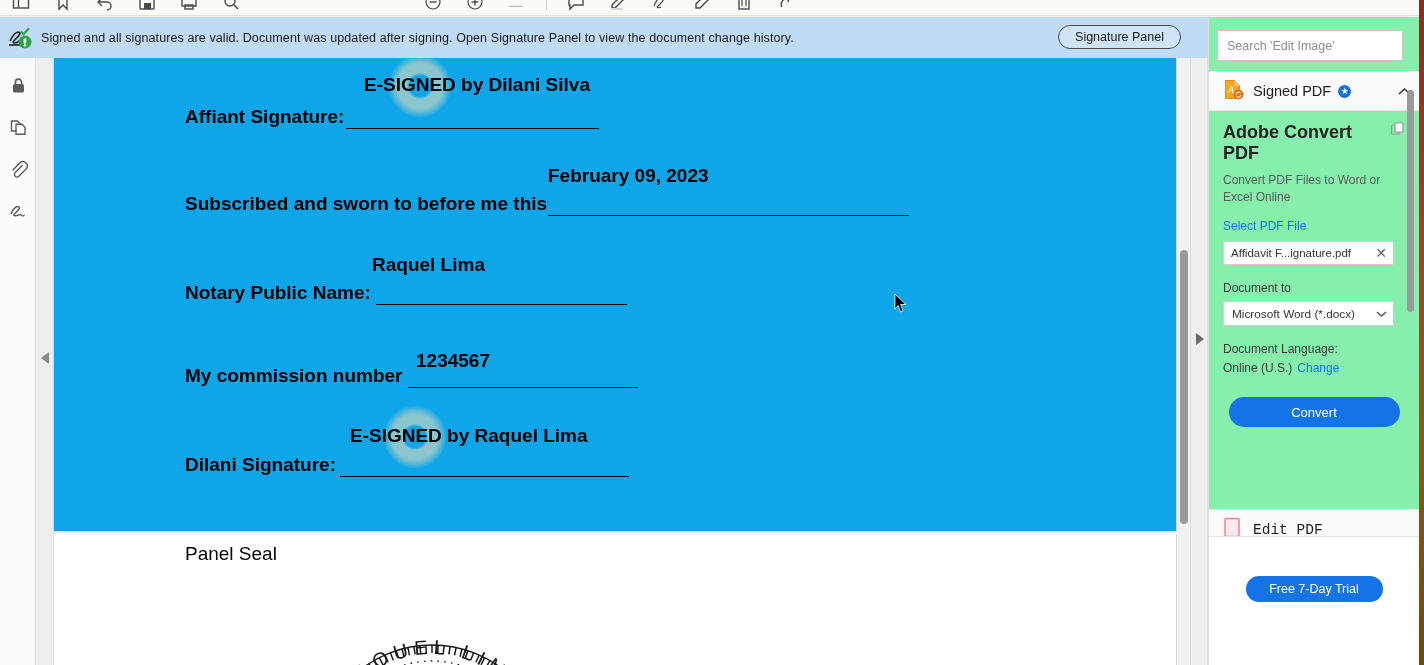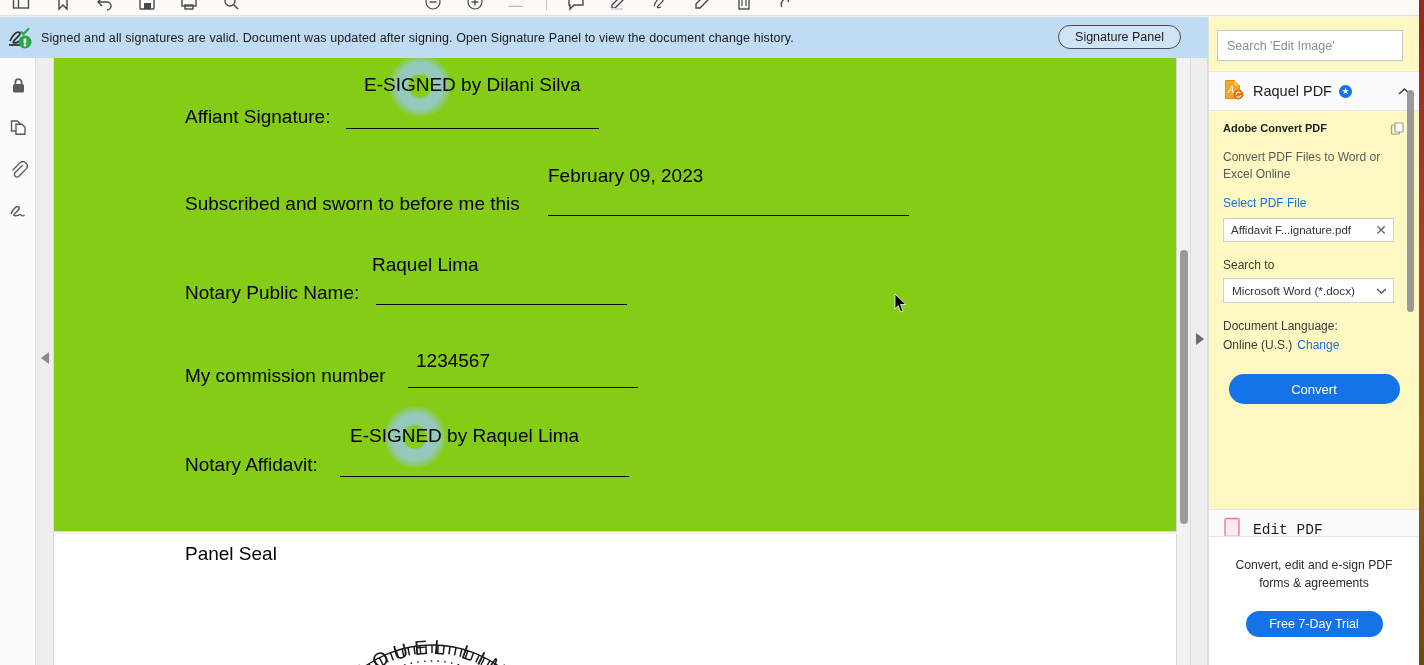--- a/index.html
+++ b/index.html
@@ -75,21 +75,21 @@
   }
 
   
   .docarea {
     position: absolute; left: 54px; top: 58px;
     width: 1136px; height: 607px;
     background: #f2f2f2; overflow: hidden;
   }
   .page {
     position: absolute; left: 0; top: 0; width: 1123px; height: 474px;
-    background: #84cc16; border: 1px solid #d8d8d8; border-top: none; border-left: none;
+    background: #0ea5e9; border: 1px solid #d8d8d8; border-top: none; border-left: none; font-weight: bold;
   }
   .page-bottom {
     position: absolute; left: 0; top: 476px; width: 1123px; height: 131px;
     background: #ffffff; border-right: 1px solid #d8d8d8;
   }
 
   .doc-line { position: absolute; font-family: "Liberation Sans", sans-serif; color: #000; white-space: nowrap; }
   .doc-label { font-size: 19px; }
   .doc-fill  { font-size: 19px; }
   .rule { position: absolute; border-bottom: 1.6px solid #000; }
@@ -130,21 +130,21 @@
     position: absolute; left: 5px; top: 275px;
     width: 0; height: 0;
     border-top: 6px solid transparent;
     border-bottom: 6px solid transparent;
     border-left: 8px solid #6a6a6a;
   }
 
   
   .rpanel {
     position: absolute; left: 1208px; top: 17px; width: 211px; height: 648px;
-    background: #fef9c3; border-left: 1px solid #e0e0e0;
+    background: #86efac; border-left: 1px solid #e0e0e0;
   }
   .search-wrap { padding: 13px 8px 10px 8px; }
   .search-input {
     width: 186px; height: 31px;
     border: 1px solid #c8c8c8; background: #fff;
     font-size: 12.5px; color: #333; padding: 0 9px;
     font-family: "Liberation Sans", sans-serif;
     outline: none;
   }
   .search-input::placeholder { color: #8d8d8d; }
@@ -158,21 +158,21 @@
   .tool-head .ttl { font-size: 14.5px; color: #1d1d1d; margin-left: 9px; }
   .badge-star {
     width: 13px; height: 13px; border-radius: 50%;
     background: #1473e6; margin-left: 7px;
     display: flex; align-items: center; justify-content: center;
     color: #fff; font-size: 9px; line-height: 1;
   }
   .chev { margin-left: auto; color: #444; font-size: 13px; }
 
   .tool-body { padding: 11px 14px 0 14px; position: relative; }
-  .tb-title { font-size: 11px; font-weight: bold; color: #222; }
+  .tb-title { font-size: 18px; font-weight: bold; color: #222; }
   .tb-desc  { font-size: 12px; color: #5a5a5a; margin-top: 8px; line-height: 1.42; }
   .tb-link  { font-size: 12px; color: #1473e6; margin-top: 13px; cursor: pointer; }
   .file-chip {
     margin-top: 8px; width: 171px; height: 24px;
     border: 1px solid #cfcfcf; background: #fff;
     display: flex; align-items: center; padding: 0 4px 0 7px;
   }
   .file-chip .nm { font-size: 11.5px; color: #333; flex: 1; overflow: hidden; white-space: nowrap; }
   .file-chip .x  { color: #666; font-size: 14px; cursor: pointer; padding: 0 2px; }
 
@@ -389,21 +389,21 @@
       <div class="doc-line doc-fill" style="left:318px; top:196px;">Raquel Lima</div>
       <div class="doc-line doc-label" style="left:131px; top:224px;">Notary Public Name:</div>
       <div class="rule" style="left:322px; top:246px; width:251px;"></div>
 
       <div class="doc-line doc-fill" style="left:362px; top:292px;">1234567</div>
       <div class="doc-line doc-label" style="left:131px; top:307px;">My commission number</div>
       <div class="rule" style="left:354px; top:329px; width:230px;"></div>
 
       <div class="esign-ring" style="left:330px; top:348px;"></div>
       <div class="doc-line doc-fill" style="left:296px; top:367px;">E-SIGNED by Raquel Lima</div>
-      <div class="doc-line doc-label" style="left:131px; top:396px;">Notary Affidavit:</div>
+      <div class="doc-line doc-label" style="left:131px; top:396px;">Dilani Signature:</div>
       <div class="rule" style="left:286px; top:418px; width:289px;"></div>
     </div>
 
     <div class="page-bottom">
       <div class="doc-line doc-label" style="left:131px; top:9px;">Panel Seal</div>
     </div>
 
     <div class="seal">
       <svg width="250" height="250" viewBox="0 0 250 250">
         <defs>
@@ -565,21 +565,21 @@
       <span>
         <svg width="21" height="21" viewBox="0 0 21 21">
           <path d="M2.5 1.5h9l5 5v13h-14z" fill="#f5a623" stroke="#e08f12" stroke-width="1"></path>
           <path d="M11.5 1.5v5h5z" fill="#fbc97a"></path>
           <text x="5" y="14" font-family="Liberation Serif, serif" font-size="10" fill="#fff" font-style="italic">A</text>
           <circle cx="15.5" cy="15.5" r="5" fill="#e8700f"></circle>
           <path d="M13.2 15.4a2.4 2.4 0 0 1 4.2-1.4" fill="none" stroke="#fff" stroke-width="1.2"></path>
           <path d="M17.8 16.2a2.4 2.4 0 0 1-4.2 1.2" fill="none" stroke="#fff" stroke-width="1.2"></path>
         </svg>
       </span>
-      <span class="ttl">Raquel PDF</span>
+      <span class="ttl">Signed PDF</span>
       <span class="badge-star">★</span>
       <span class="chev">
         <svg width="13" height="9" viewBox="0 0 13 9">
             <path d="M1 7l5.5-5L12 7" fill="none" stroke="#3a3a3a" stroke-width="1.6"></path>
           </svg>
       </span>
     </div>
 
     <div class="tool-body">
       <div style="display:flex; align-items:flex-start;">
@@ -592,21 +592,21 @@
         </span>
       </div>
       <div class="tb-desc">Convert PDF Files to Word or Excel Online</div>
       <div class="tb-link">Select PDF File</div>
 
       <div class="file-chip">
         <span class="nm">Affidavit F...ignature.pdf</span>
         <span class="x">✕</span>
       </div>
 
-      <div class="fld-label">Search to</div>
+      <div class="fld-label">Document to</div>
       <div class="select-box">
         <span>Microsoft Word (*.docx)</span>
         <span class="cv">
           <svg width="11" height="8" viewBox="0 0 11 8">
               <path d="M1 2l4.5 4L10 2" fill="none" stroke="#555" stroke-width="1.4"></path>
             </svg>
         </span>
       </div>
 
       <div class="fld-label">Document Language:</div>
@@ -620,21 +620,20 @@
     <div class="tool-head2">
       <span>
         <svg width="21" height="21" viewBox="0 0 21 21">
           <rect x="2" y="1.5" width="14" height="18" rx="1.5" fill="#fdeaee" stroke="#f07b8f" stroke-width="1.4"></rect>
         </svg>
       </span>
       <span class="ttl">Edit PDF</span>
     </div>
 
     <div class="promo">
-      <div class="txt">Convert, edit and e-sign PDF forms &amp; agreements</div>
       <button class="trial">Free 7-Day Trial</button>
     </div>
 
     <div class="rpanel-scroll"></div>
   </div>
 
   <div class="win-edge"></div>
 
   <div class="cursor">
     <svg width="14" height="20" viewBox="0 0 14 20">

